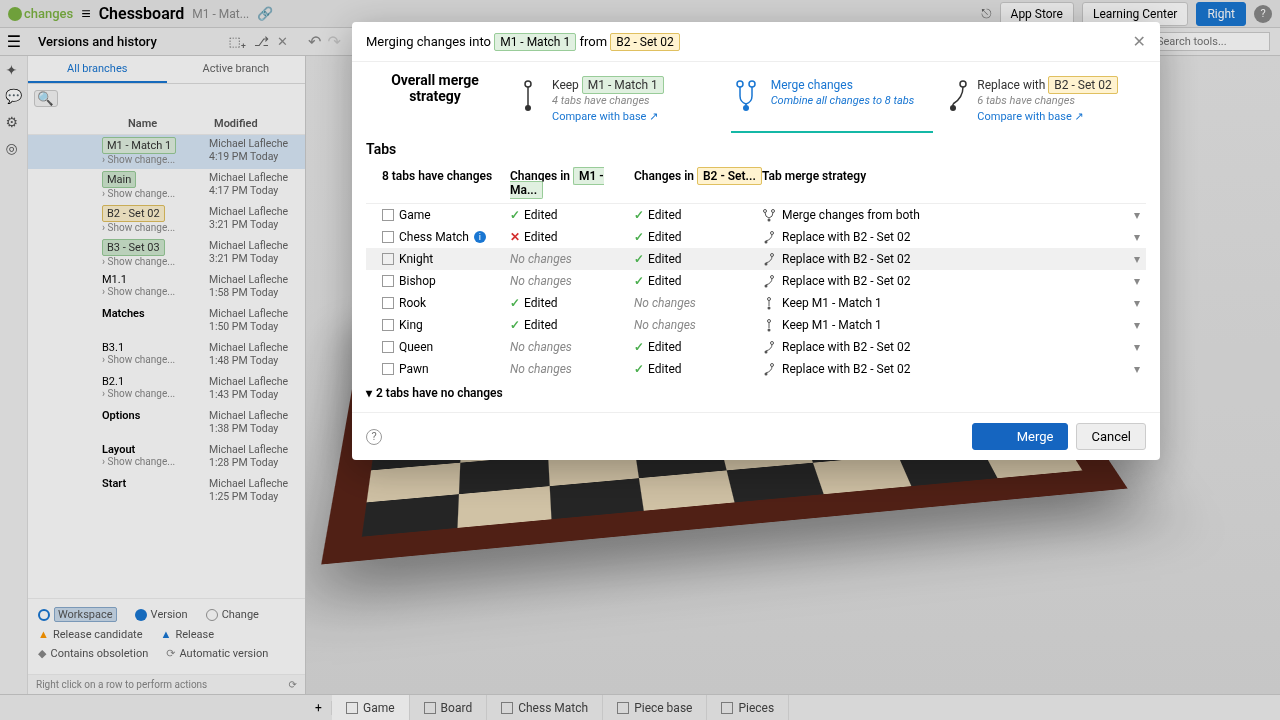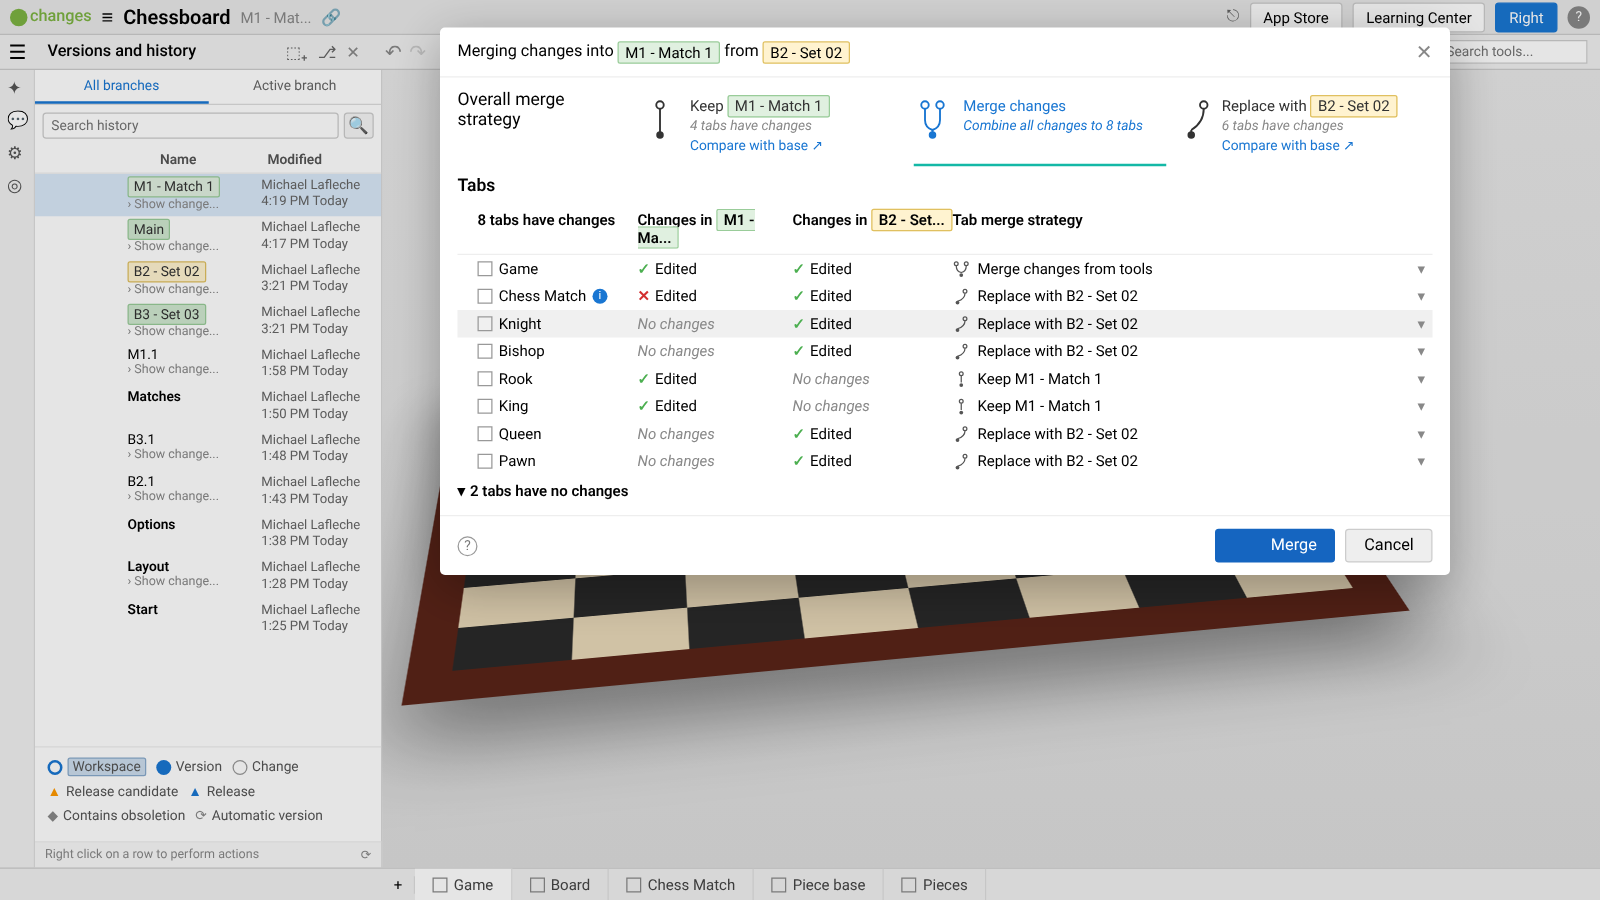--- a/index.html
+++ b/index.html
@@ -42,21 +42,21 @@
 .vrow { display: flex; padding: 2px 8px; min-height: 30px; align-items: flex-start; }
 .vrow .graph { width: 66px; height: 30px; }
 .vrow .info { flex: 1; }
 .branch-tag { display: inline-block; padding: 1px 4px; border-radius: 2px; font-size: 11px; background: #e0f0e0; border: 1px solid #9c9; color: #333; }
 .branch-tag.main { background: #d0e8d0; }
 .branch-tag.b2 { background: #fff3d0; border-color: #e0c060; }
 .branch-tag.b3 { background: #d0e8d0; }
 .vshow { color: #888; font-size: 10px; display: flex; align-items: center; gap: 2px; }
 .vmeta { width: 88px; color: #666; font-size: 10.5px; }
 .legend { padding: 8px 10px; font-size: 11px; color: #555; border-top: 1px solid #eee; }
-.legend-row { display: flex; gap: 8px; margin-bottom: 6px; }
+.legend-row { display: flex; gap: 18px; margin-bottom: 6px; }
 .lg-item { display: flex; align-items: center; gap: 4px; }
 .lg-icon { width: 12px; height: 12px; display: inline-block; }
 .hint-bar { padding: 4px 8px; font-size: 10px; color: #888; background: #f8f8f8; border-top: 1px solid #eee; display: flex; justify-content: space-between; }
 
 
 .canvas { position: absolute; left: 306px; top: 56px; right: 0; bottom: 26px; background: linear-gradient(#e8e8e8,#ddd); overflow: hidden; }
 .board { position: absolute; left: 50px; top: 120px; width: 700px; height: 420px; transform: perspective(1200px) rotateX(55deg) rotateZ(-8deg); background: #7a3020; border: 30px solid #5a2418; box-shadow: 0 40px 60px rgba(0,0,0,0.4); }
 .squares { width: 100%; height: 100%; display: grid; grid-template-columns: repeat(8,1fr); grid-template-rows: repeat(8,1fr); }
 .sq { }
 .sq.w { background: #e8d8b8; }
@@ -73,21 +73,21 @@
 .overlay { position: absolute; inset: 0; background: rgba(0,0,0,0.1); }
 
 
 .modal { position: absolute; left: 352px; top: 22px; width: 808px; background: #fff; border-radius: 4px; box-shadow: 0 10px 40px rgba(0,0,0,0.3); font-size: 13px; }
 .modal-header { padding: 10px 14px; display: flex; align-items: center; border-bottom: 1px solid #eee; }
 .modal-header .close { margin-left: auto; cursor: pointer; color: #888; font-size: 16px; }
 .tag { padding: 1px 5px; border-radius: 2px; font-size: 12px; }
 .tag.m1 { background: #e0f0e0; border: 1px solid #9c9; }
 .tag.b2 { background: #fff3d0; border: 1px solid #e0c060; }
 .strategy-row { padding: 10px 14px 0; display: flex; gap: 14px; align-items: flex-start; }
-.strategy-label { font-weight: 400; font-size: 14px; width: 138px; }
+.strategy-label { font-weight: 700; font-size: 14px; width: 138px; text-align: center; }
 .strategy-opts { flex: 1; display: flex; gap: 10px; }
 .sopt { flex: 1; padding: 6px 4px 10px; font-size: 12px; position: relative; cursor: pointer; display: flex; gap: 8px; }
 .sopt.selected { border-bottom: 2px solid #14b8a6; gap: 14px; }
 .sopt-icon { width: 22px; height: 36px; flex-shrink: 0; }
 .sopt-title { color: #333; }
 .sopt.selected .sopt-title { color: #1976d2; }
 .sopt-sub { color: #888; font-style: italic; font-size: 11px; margin-top: 2px; }
 .sopt.selected .sopt-sub { color: #1976d2; font-style: italic; }
 .sopt-link { color: #1976d2; font-size: 11px; margin-top: 3px; display: inline-block; }
 .tabs-section { padding: 8px 14px 0; }
@@ -160,21 +160,20 @@
   <span class="rail-icon">⚙</span>
   <span class="rail-icon">◎</span>
 </div>
 
 <div class="versions-panel">
   <div class="vtabs">
     <div class="vtab active">All branches</div>
     <div class="vtab">Active branch</div>
   </div>
   <div class="vsearch-row">
-    <input class="vsearch" placeholder="Search history" style="">
     <button class="vsearch-btn">🔍</button>
   </div>
   <div class="vh-header">
     <div class="col-name">Name</div>
     <div>Modified</div>
   </div>
   <div class="vh-body" id="vh-body">
       <div class="vrow" style="background: rgb(216, 232, 248);">
         <div class="graph"></div>
         <div class="info"><span class="branch-tag">M1 - Match 1</span><div class="vshow">› Show change...</div></div>
@@ -447,21 +446,21 @@
             <span class="check">✓</span>
             <span>Edited</span>
           </div>
           <div class="tstrat">
             <svg width="14" height="14" viewBox="0 0 14 14">
               <circle cx="3" cy="3" r="1.5" fill="none" stroke="#555"></circle>
               <circle cx="11" cy="3" r="1.5" fill="none" stroke="#555"></circle>
               <path d="M3 4.5 Q3 9 7 10 Q11 9 11 4.5" fill="none" stroke="#555"></path>
               <circle cx="7" cy="12" r="1.5" fill="#555"></circle>
             </svg>
-            <span class="tstrat-sel">Merge changes from tools</span>
+            <span class="tstrat-sel">Merge changes from both</span>
             <span class="caret">▾</span>
           </div>
         </div>
         <div class="tab-row">
           <div class="tname">
             <span class="ticn"></span>
             <span>Chess Match</span>
             <span class="info-dot">i</span>
           </div>
           <div class="tch">

